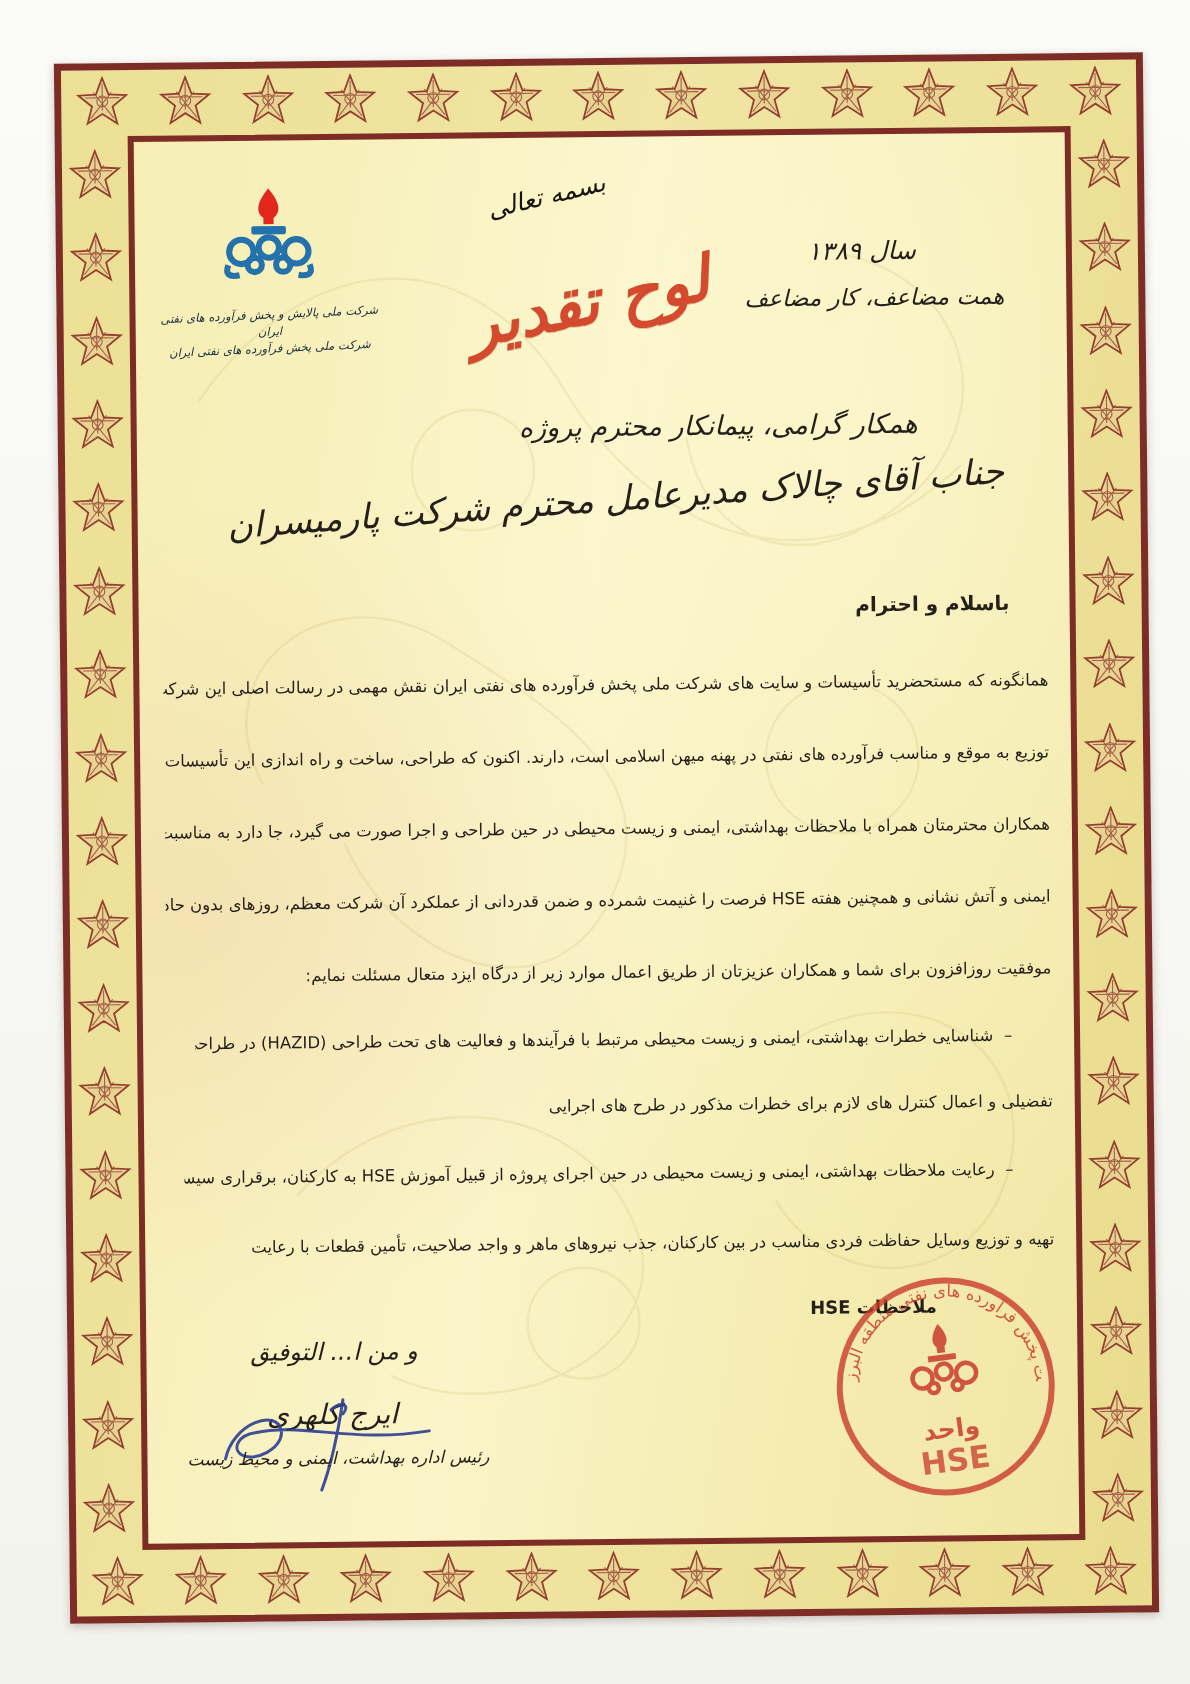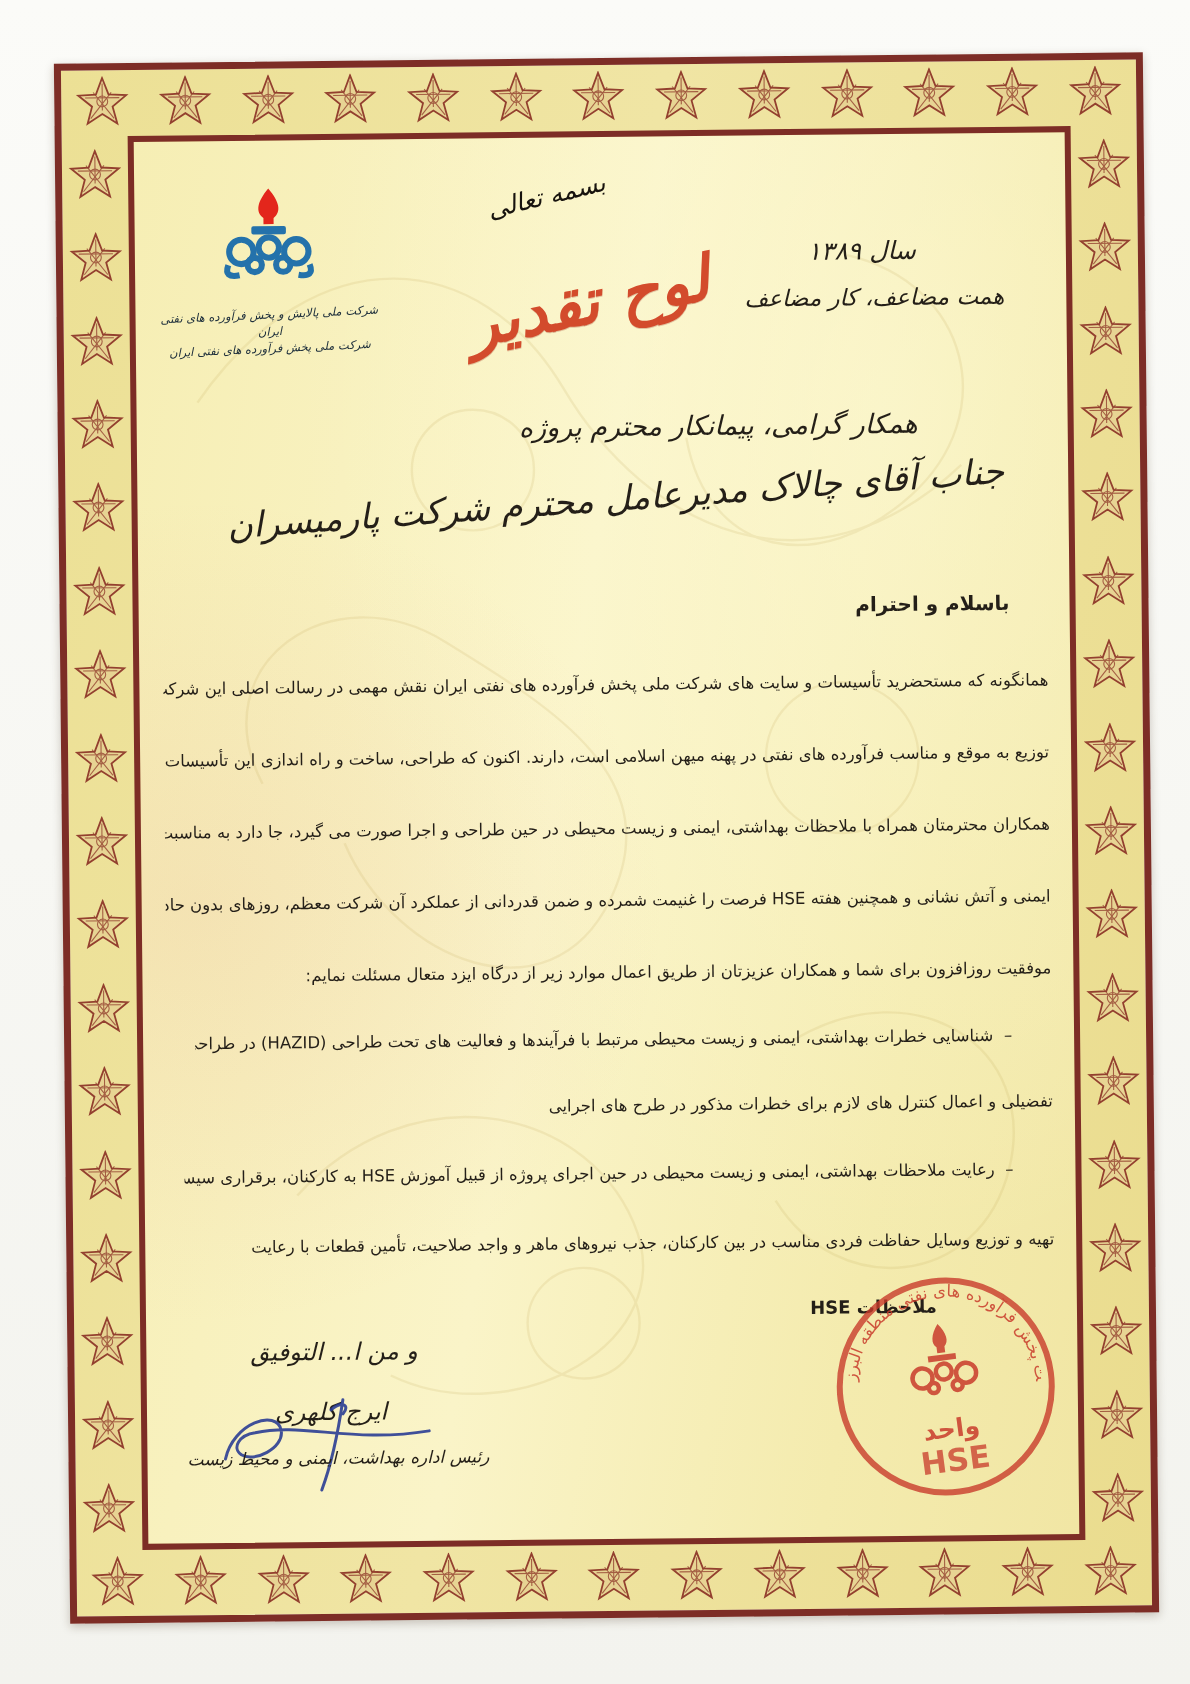--- a/index.html
+++ b/index.html
@@ -46,21 +46,21 @@
   .body-line.last{text-align:right;text-align-last:right;}
   .bullet-line{position:absolute;direction:rtl;font-size:16.5px;line-height:30px;overflow:hidden;white-space:nowrap;}
   .b-just{text-align:justify;text-align-last:justify;}
   .b-right{text-align:right;text-align-last:right;}
   .b1l1{top:888px;right:62px;left:52px;}
   .b1l2{top:954px;right:22px;left:330px;}
   .b2l1{top:1022px;right:62px;left:40px;}
   .b2l2{top:1092px;right:22px;left:60px;}
   .hse-note{top:1158px;right:140px;font-size:18px;font-weight:bold;}
   .closing{left:104px;top:1198px;font-size:24px;}
-  .signer-name{left:128px;top:1258px;font-size:24px;}
+  .signer-name{left:120px;top:1258px;font-size:28px;}
   .signer-title{left:40px;top:1308px;font-size:17px;}
   .signature-svg{position:absolute;left:44px;top:1252px;width:264px;height:104px;}
   .stamp{position:absolute;left:752px;top:1206px;width:238px;height:238px;transform:rotate(-7deg);opacity:.93;}
   .stamp text{font-family:"DejaVu Sans",sans-serif;}
 </style>
 </head>
 <body>
 
 <div class="page">
   <div class="certificate">

